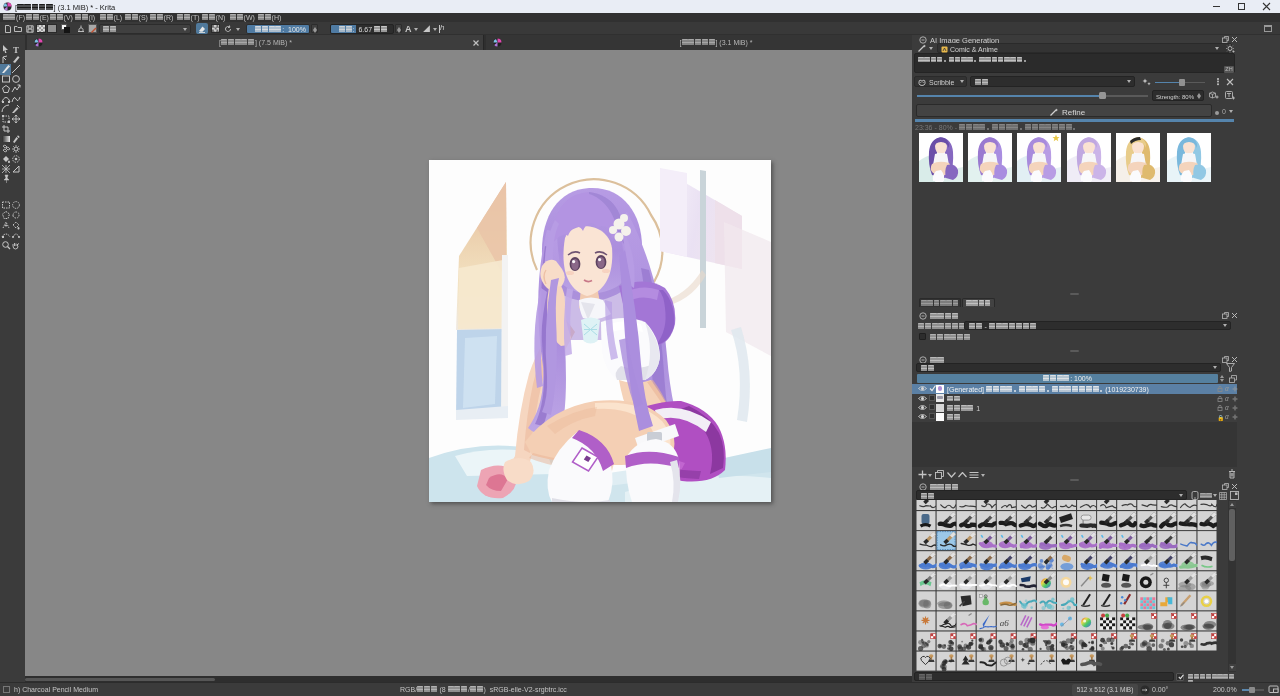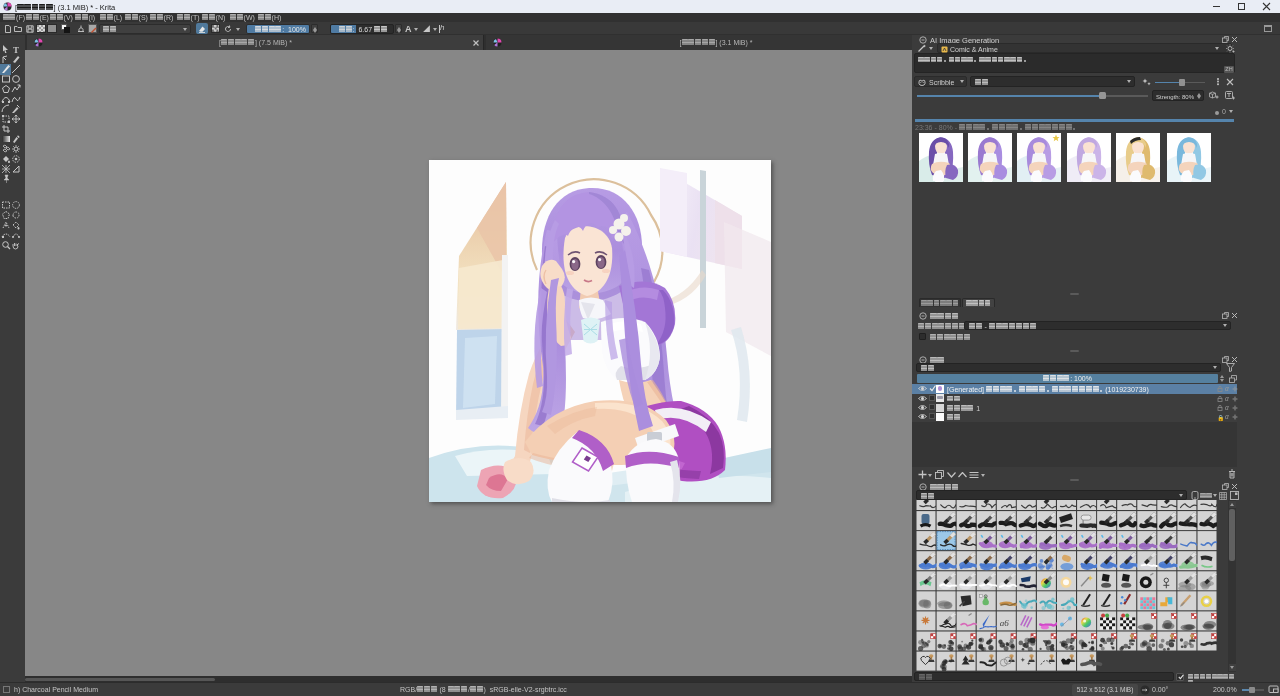--- a/index.html
+++ b/index.html
@@ -533,20 +533,27 @@
     </div>
     <svg class="abs" style="left:297px;top:56px" width="10" height="9" viewBox="0 0 10 9">
       <path d="M3.5 1 L6.5 2.2 V5.8 L3.5 7 L0.5 5.8 V2.2 Z M0.5 2.2 L3.5 3.4 L6.5 2.2 M3.5 3.4 V7" fill="none" stroke="#b8b8b8" stroke-width="0.8"></path>
       <path d="M8 4.5 v3 M6.5 6 h3" stroke="#b8b8b8" stroke-width="1"></path>
     </svg>
     <svg class="abs" style="left:313px;top:56px" width="10" height="9" viewBox="0 0 10 9">
       <rect x="0.5" y="0.5" width="7" height="7" rx="1" fill="none" stroke="#b8b8b8" stroke-width="0.9"></rect>
       <path d="M2 2.5 h4 M4 2.5 v3.5" stroke="#b8b8b8" stroke-width="0.9"></path>
       <path d="M8.5 5.5 v3 M7 7 h3" stroke="#b8b8b8" stroke-width="0.9"></path>
     </svg>
+    <div class="abs" style="left:4px;top:69px;width:296px;height:13px;background:#434343;border:1px solid #2a2a2a;border-radius:2px">
+      <svg class="abs" style="left:133px;top:3px" width="9" height="8" viewBox="0 0 9 8">
+        <path d="M0.5 7.5 L6 2" stroke="#d0d0d0" stroke-width="1.2"></path>
+        <path d="M6.5 0.5 l0.5 1 1 0.5 -1 0.5 -0.5 1 -0.5 -1 -1 -0.5 1 -0.5 z" fill="#d0d0d0"></path>
+      </svg>
+      <div class="abs" style="left:145px;top:2.5px;font-size:8px;color:#d8d8d8">Refine</div>
+    </div>
     <div class="abs" style="left:303px;top:75.5px;width:4px;height:4px;background:#9a9a9a;border-radius:50%"></div>
     <div class="abs" style="left:310px;top:73px;font-size:7px;color:#aaa">0</div>
     <div class="arrow" style="left:317px;top:75px;border-top-color:#b0b0b0"></div>
     <div class="abs" style="left:3px;top:84px;width:319px;height:2.5px;background:#5584ac"></div>
     <div class="abs" style="left:3px;top:89px;font-size:7px;color:#787878">23:36 - 80% - <i style="display:inline-block;width:6.0px;height:5.6px;margin-right:0.8px;border-radius:0.5px;background:linear-gradient(rgba(144,144,144,0.87) 0 1.0px,rgba(144,144,144,0.62) 1.0px 3.1px,rgba(144,144,144,0.87) 3.1px 4.0px,rgba(144,144,144,0.62) 4.0px)"></i><i style="display:inline-block;width:6.0px;height:5.6px;margin-right:0.8px;border-radius:0.5px;background:linear-gradient(rgba(144,144,144,0.87) 0 1.0px,rgba(144,144,144,0.62) 1.0px 3.1px,rgba(144,144,144,0.87) 3.1px 4.0px,rgba(144,144,144,0.62) 4.0px)"></i><i style="display:inline-block;width:6.0px;height:5.6px;margin-right:0.8px;border-radius:0.5px;background:linear-gradient(rgba(144,144,144,0.87) 0 1.0px,rgba(144,144,144,0.62) 1.0px 3.1px,rgba(144,144,144,0.87) 3.1px 4.0px,rgba(144,144,144,0.62) 4.0px)"></i><i style="display:inline-block;width:6.0px;height:5.6px;margin-right:0.8px;border-radius:0.5px;background:linear-gradient(rgba(144,144,144,0.87) 0 1.0px,rgba(144,144,144,0.62) 1.0px 3.1px,rgba(144,144,144,0.87) 3.1px 4.0px,rgba(144,144,144,0.62) 4.0px)"></i><i style="display:inline-block;width:2.1px;height:2.1px;background:rgba(144,144,144,0.87);margin:0 2.9px 0 0.8px;border-radius:50%"></i><i style="display:inline-block;width:6.0px;height:5.6px;margin-right:0.8px;border-radius:0.5px;background:linear-gradient(rgba(144,144,144,0.87) 0 1.0px,rgba(144,144,144,0.62) 1.0px 3.1px,rgba(144,144,144,0.87) 3.1px 4.0px,rgba(144,144,144,0.62) 4.0px)"></i><i style="display:inline-block;width:6.0px;height:5.6px;margin-right:0.8px;border-radius:0.5px;background:linear-gradient(rgba(144,144,144,0.87) 0 1.0px,rgba(144,144,144,0.62) 1.0px 3.1px,rgba(144,144,144,0.87) 3.1px 4.0px,rgba(144,144,144,0.62) 4.0px)"></i><i style="display:inline-block;width:6.0px;height:5.6px;margin-right:0.8px;border-radius:0.5px;background:linear-gradient(rgba(144,144,144,0.87) 0 1.0px,rgba(144,144,144,0.62) 1.0px 3.1px,rgba(144,144,144,0.87) 3.1px 4.0px,rgba(144,144,144,0.62) 4.0px)"></i><i style="display:inline-block;width:6.0px;height:5.6px;margin-right:0.8px;border-radius:0.5px;background:linear-gradient(rgba(144,144,144,0.87) 0 1.0px,rgba(144,144,144,0.62) 1.0px 3.1px,rgba(144,144,144,0.87) 3.1px 4.0px,rgba(144,144,144,0.62) 4.0px)"></i><i style="display:inline-block;width:2.1px;height:2.1px;background:rgba(144,144,144,0.87);margin:0 2.9px 0 0.8px;border-radius:50%"></i><i style="display:inline-block;width:6.0px;height:5.6px;margin-right:0.8px;border-radius:0.5px;background:linear-gradient(rgba(144,144,144,0.87) 0 1.0px,rgba(144,144,144,0.62) 1.0px 3.1px,rgba(144,144,144,0.87) 3.1px 4.0px,rgba(144,144,144,0.62) 4.0px)"></i><i style="display:inline-block;width:6.0px;height:5.6px;margin-right:0.8px;border-radius:0.5px;background:linear-gradient(rgba(144,144,144,0.87) 0 1.0px,rgba(144,144,144,0.62) 1.0px 3.1px,rgba(144,144,144,0.87) 3.1px 4.0px,rgba(144,144,144,0.62) 4.0px)"></i><i style="display:inline-block;width:6.0px;height:5.6px;margin-right:0.8px;border-radius:0.5px;background:linear-gradient(rgba(144,144,144,0.87) 0 1.0px,rgba(144,144,144,0.62) 1.0px 3.1px,rgba(144,144,144,0.87) 3.1px 4.0px,rgba(144,144,144,0.62) 4.0px)"></i><i style="display:inline-block;width:6.0px;height:5.6px;margin-right:0.8px;border-radius:0.5px;background:linear-gradient(rgba(144,144,144,0.87) 0 1.0px,rgba(144,144,144,0.62) 1.0px 3.1px,rgba(144,144,144,0.87) 3.1px 4.0px,rgba(144,144,144,0.62) 4.0px)"></i><i style="display:inline-block;width:6.0px;height:5.6px;margin-right:0.8px;border-radius:0.5px;background:linear-gradient(rgba(144,144,144,0.87) 0 1.0px,rgba(144,144,144,0.62) 1.0px 3.1px,rgba(144,144,144,0.87) 3.1px 4.0px,rgba(144,144,144,0.62) 4.0px)"></i><i style="display:inline-block;width:6.0px;height:5.6px;margin-right:0.8px;border-radius:0.5px;background:linear-gradient(rgba(144,144,144,0.87) 0 1.0px,rgba(144,144,144,0.62) 1.0px 3.1px,rgba(144,144,144,0.87) 3.1px 4.0px,rgba(144,144,144,0.62) 4.0px)"></i><i style="display:inline-block;width:6.0px;height:5.6px;margin-right:0.8px;border-radius:0.5px;background:linear-gradient(rgba(144,144,144,0.87) 0 1.0px,rgba(144,144,144,0.62) 1.0px 3.1px,rgba(144,144,144,0.87) 3.1px 4.0px,rgba(144,144,144,0.62) 4.0px)"></i><i style="display:inline-block;width:2.1px;height:2.1px;background:rgba(144,144,144,0.87);margin:0 2.9px 0 0.8px;border-radius:50%"></i></div>
     <svg class="abs" style="left:7px;top:98px" width="44" height="49" viewBox="0 0 44 49">
       <rect width="44" height="49" fill="#fff"></rect>
       <path d="M0 28 Q12 18 22 26 L16 49 L0 49 Z" fill="#bfe0da" opacity="0.6"></path>
       <path d="M26 38 L44 34 L44 49 L24 49 Z" fill="#bfe0da" opacity="0.5"></path>
       <path d="M22 4 Q11 6 10 19 Q9 32 13 42 L19 44 L18 20 Z" fill="#6b4fa8"></path>

